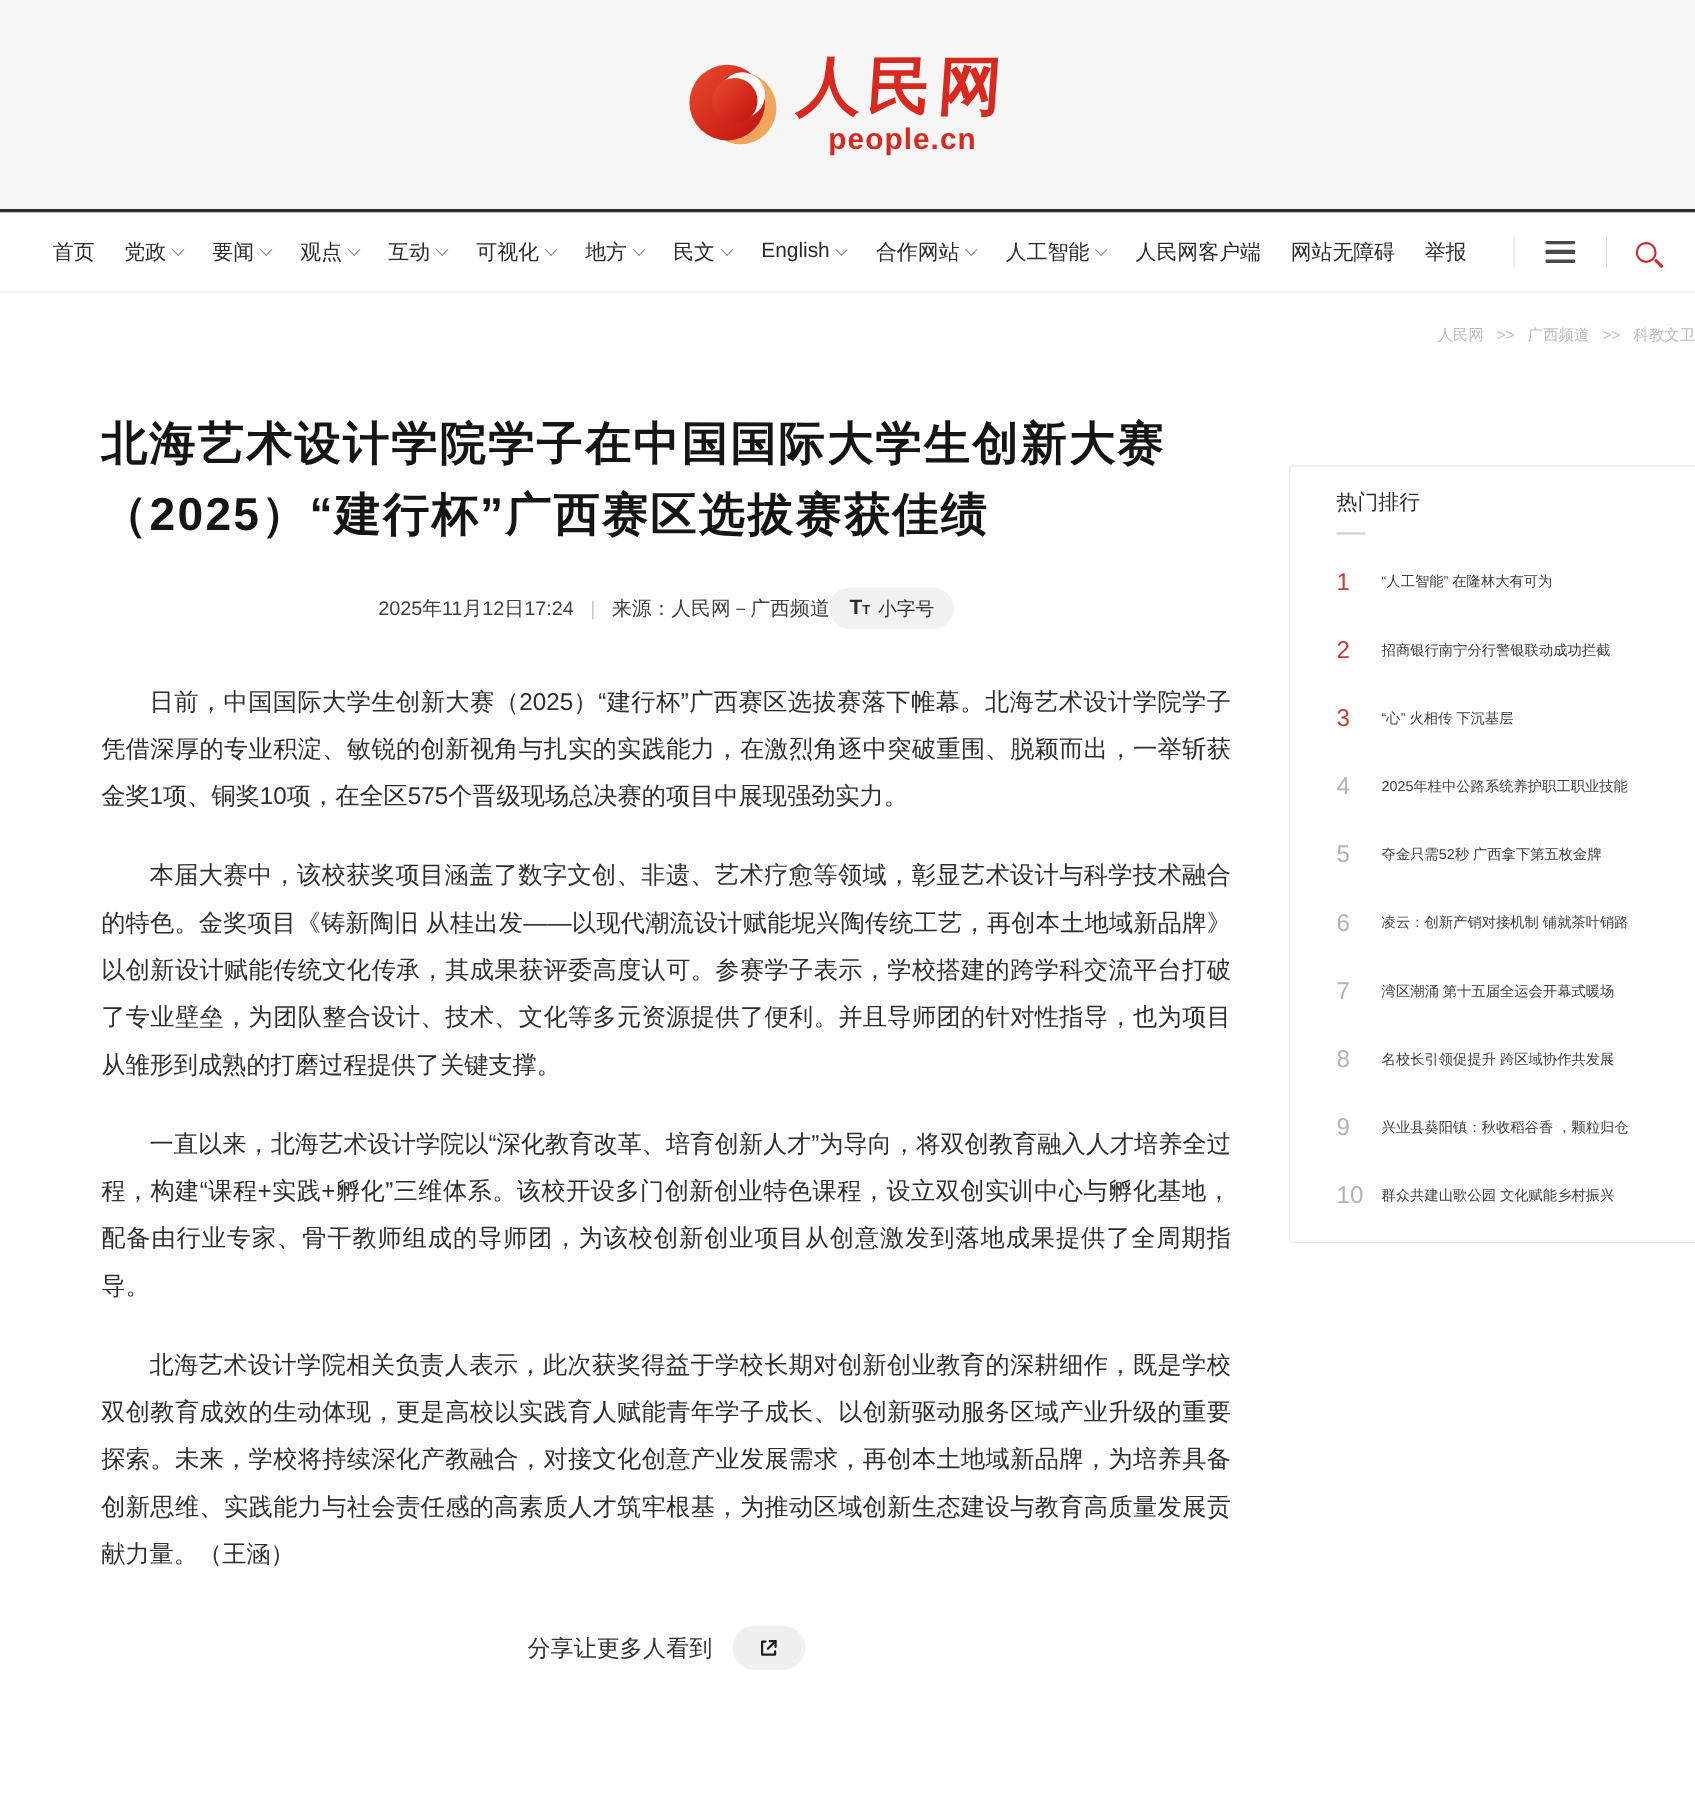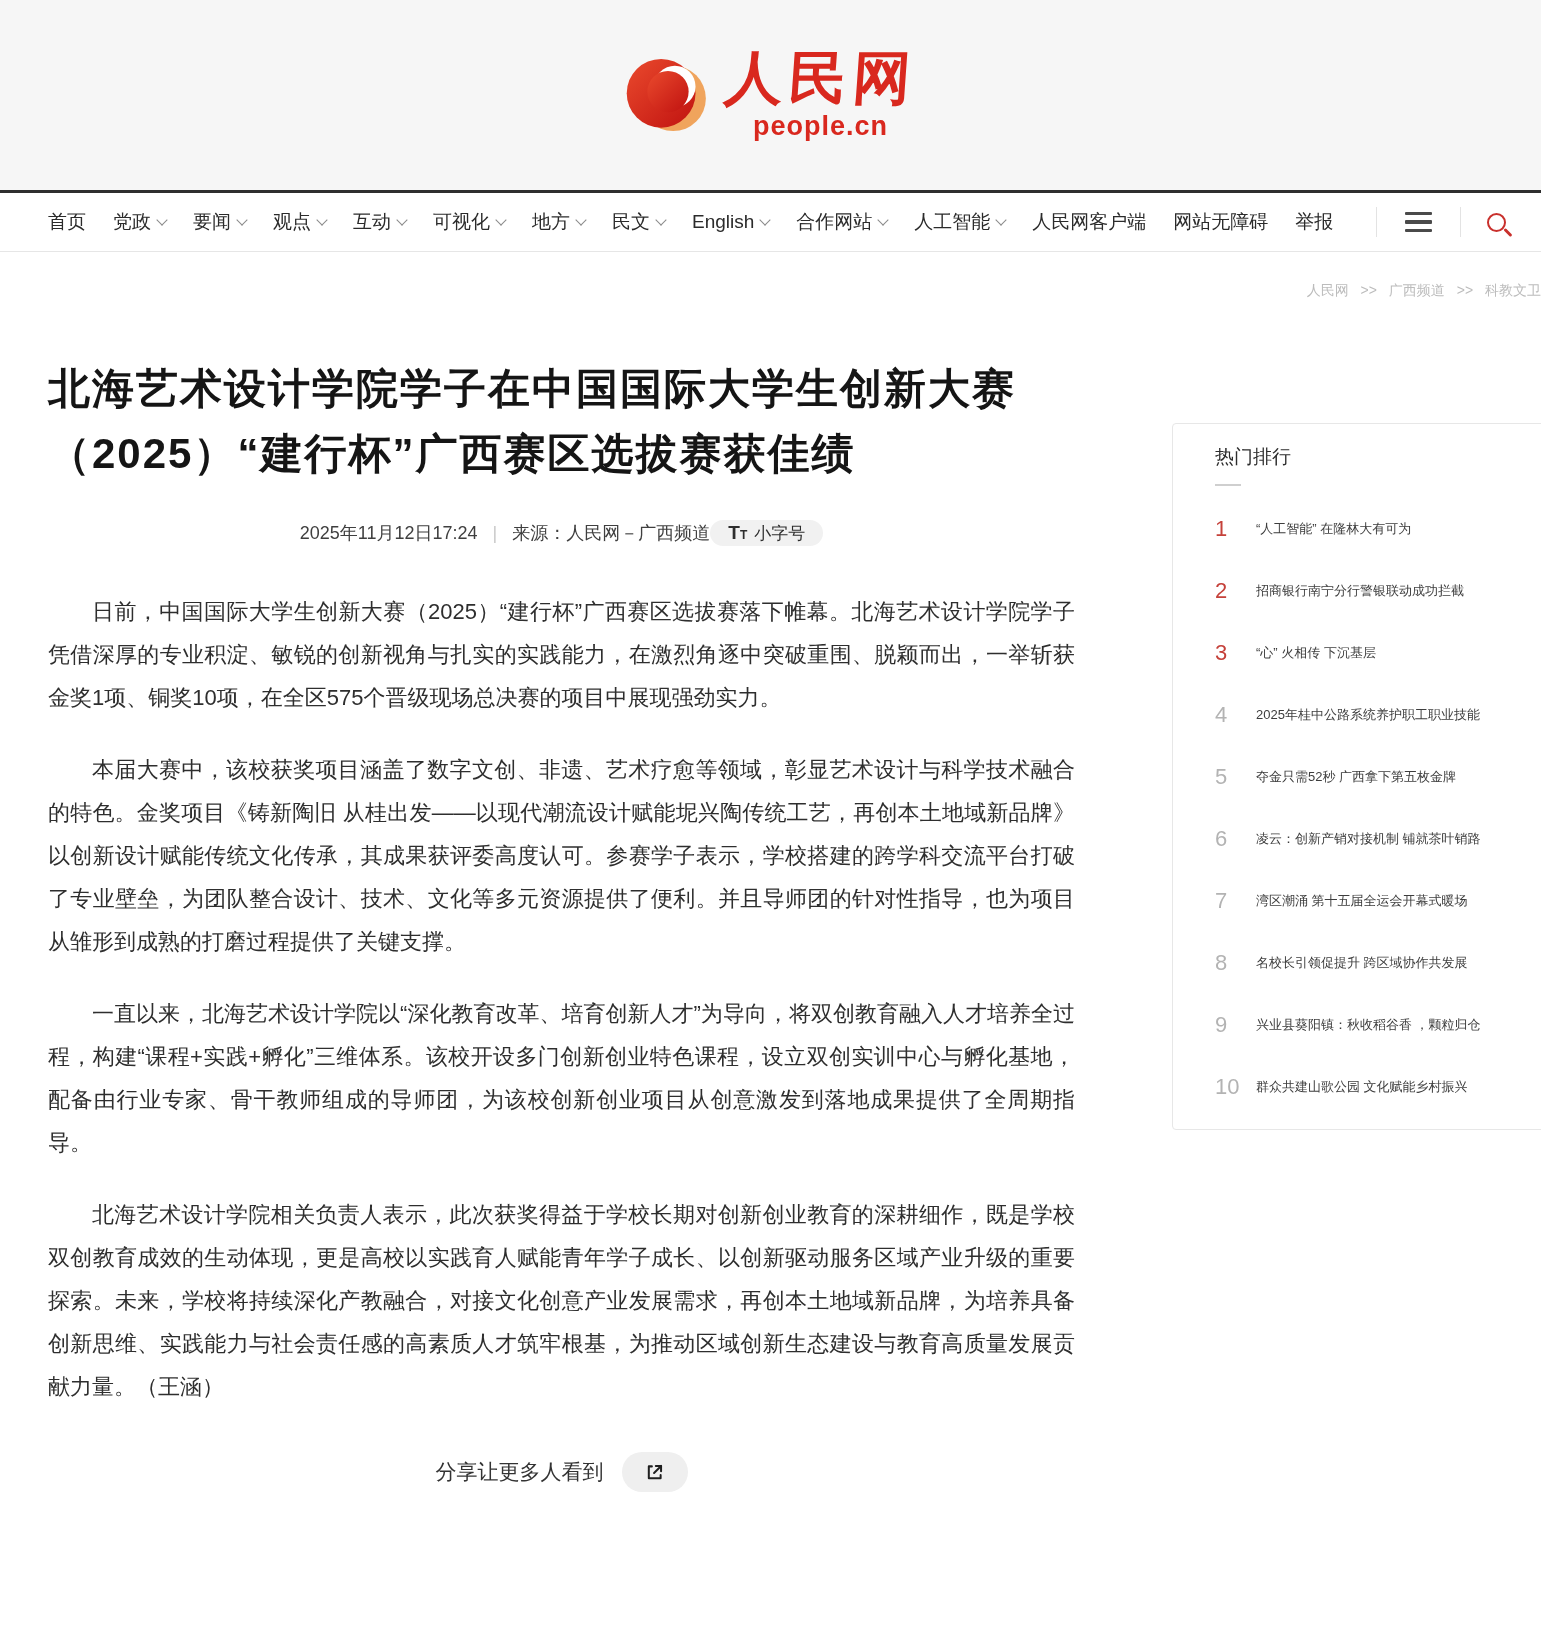--- a/index.html
+++ b/index.html
@@ -11,21 +11,21 @@
   .site-header { height:190px; background:#f6f6f6; display:flex;
     align-items:center; justify-content:center; gap:18px; }
   .logo { display:flex; align-items:center; gap:14px; cursor:pointer; }
   .logo-text { display:flex; flex-direction:column; align-items:center; }
   .logo-cn { font-family:"DejaVu Serif","Liberation Serif",serif;
     font-size:58px; font-weight:700; color:#d9281e; letter-spacing:6px;
     transform:skewX(-4deg); line-height:1; }
   .logo-en { font-size:27px; font-weight:700; color:#d9281e; letter-spacing:1px; margin-top:4px; }
 
   
-  .navbar { height:62px; border-top:3px solid #2e2e2e; border-bottom:1px solid #e6e6e6;
+  .navbar { height:76px; border-top:3px solid #2e2e2e; border-bottom:1px solid #e6e6e6;
     background:#fff; display:flex; align-items:center; padding:0 24px 0 48px;gap:43px; }
   .nav-items { display:flex; align-items:center; gap:27px; white-space:nowrap; }
   .nav-item { font-size:19px; color:#2b2b2b; text-decoration:none; cursor:pointer;
     display:inline-flex; align-items:center; }
   .caret { display:inline-block; width:8px; height:8px;
     border-right:1.6px solid #8a8a8a; border-bottom:1.6px solid #8a8a8a;
     transform:rotate(45deg); margin:-4px 0 0 7px; }
   .nav-right { margin-left:auto; display:flex; align-items:center; }
   .vsep { width:1px; height:30px; background:#e3e3e3; }
   .menu-btn { border:none; background:none; cursor:pointer; padding:0 28px;
@@ -36,28 +36,28 @@
     border:2.6px solid #c9302c; border-radius:50%; }
   .search-glass::after { content:""; position:absolute; width:10px; height:2.8px;
     background:#c9302c; border-radius:2px; right:-9px; bottom:-4px; transform:rotate(45deg); }
 
   
   .breadcrumb { padding:30px 0 0 48px; font-size:14px; color:#bcbcbc;text-align:right; }
   .breadcrumb a { color:#bcbcbc; text-decoration:none; cursor:pointer; }
   .breadcrumb .sep { margin:0 8px; }
 
   
-  .article { width:1075px; padding-left:48px; }
+  .article { width:1075px; padding-left:48px;margin-left:44px; }
   .article h1 { margin-top:56px; max-width:1012px; font-size:42px; line-height:1.55;
     letter-spacing:2px; color:#151515; font-weight:700; }
   .meta-row { margin-top:34px; display:flex; align-items:center; justify-content:center; }
   .meta-left { font-size:18px; color:#3f3f3f; }
   .meta-left .divider { color:#c9c9c9; margin:0 10px; }
   .font-pill { border:none; cursor:pointer; background:#f1f1f1; color:#2d2d2d;
-    border-radius:19px; height:26px; padding:0 18px; font-size:17px;
+    border-radius:19px; height:38px; padding:0 18px; font-size:17px;
     display:flex; align-items:center; gap:7px; font-family:inherit; }
   .tt b { font-size:19px; font-weight:700; font-style:normal; }
   .tt i { font-size:12px; font-weight:700; font-style:normal; }
   .paras { margin-top:44px; }
   .paras p { font-size:22px; line-height:43px; color:#2e2e2e; text-indent:2em;
     text-align:justify; margin-bottom:29px; }
   .editor-note { margin-top:38px; text-align:right; font-size:19px; color:#333; }
   .share-row { margin-top:44px; display:flex; justify-content:center;
     align-items:center; gap:18px; }
   .share-label { font-size:21px; color:#333; }

